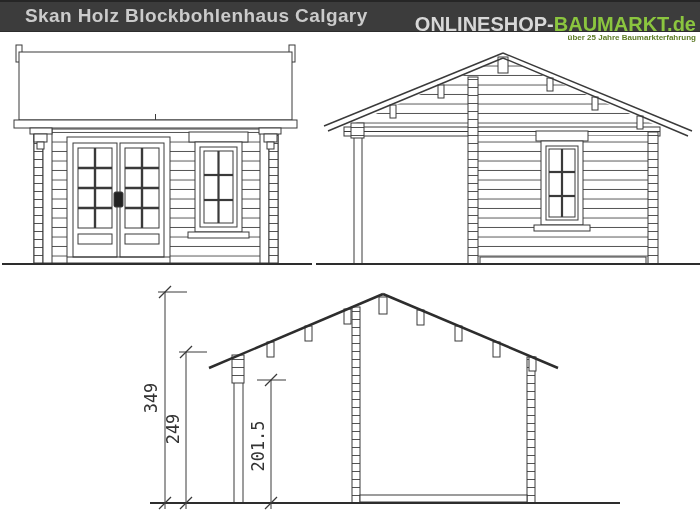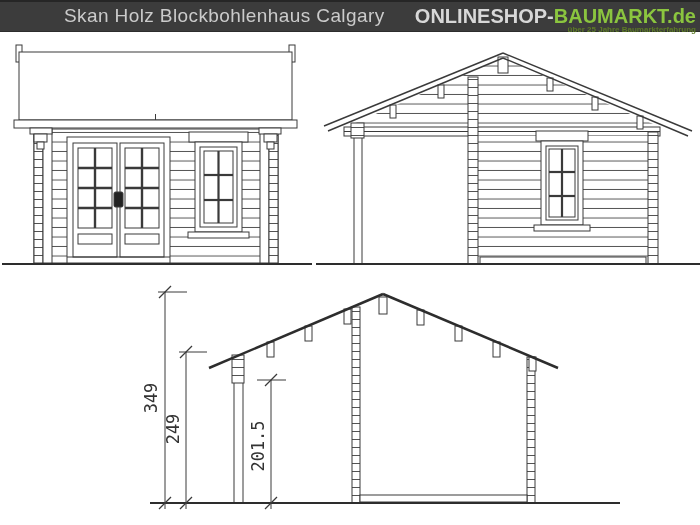--- a/index.html
+++ b/index.html
@@ -6,25 +6,25 @@
   body{
     width:700px;height:525px;position:relative;background:#ffffff;
     font-family:"Liberation Sans", sans-serif;overflow:hidden;
   }
   .hdr{
     position:absolute;left:0;top:0;width:700px;height:32px;
     background:#3c3c3c;border-top:2px solid #262626;border-bottom:1px solid #2d2d2d;
     box-sizing:border-box;
   }
   .hdr-title{
-    position:absolute;left:25px;top:3px;font-size:19px;font-weight:normal;
-    color:#cbcbcb;letter-spacing:0.4px;white-space:nowrap;margin-left:39px;
+    position:absolute;left:25px;top:3px;font-size:19px;font-weight:bold;
+    color:#cbcbcb;letter-spacing:0.4px;white-space:nowrap;
   }
   .logo{
-    position:absolute;right:4px;top:5px;text-align:right;line-height:19px;cursor:pointer;
+    position:absolute;right:4px;top:13px;text-align:right;line-height:19px;cursor:pointer;
   }
   .logo-line{font-size:20px;font-weight:bold;letter-spacing:0px;white-space:nowrap;}
   .logo-gray{color:#d8d8d8;}
   .logo-green{color:#8bc53f;}
   .tagline{font-size:8px;font-weight:bold;color:#5d7b26;line-height:9px;margin-top:-1px;text-align:right;}
   .stage{position:absolute;left:0;top:0;width:700px;height:525px;}
   text.dim{
     font-family:"DejaVu Sans Mono", monospace;font-size:17px;fill:#333333;
   }
 </style>

